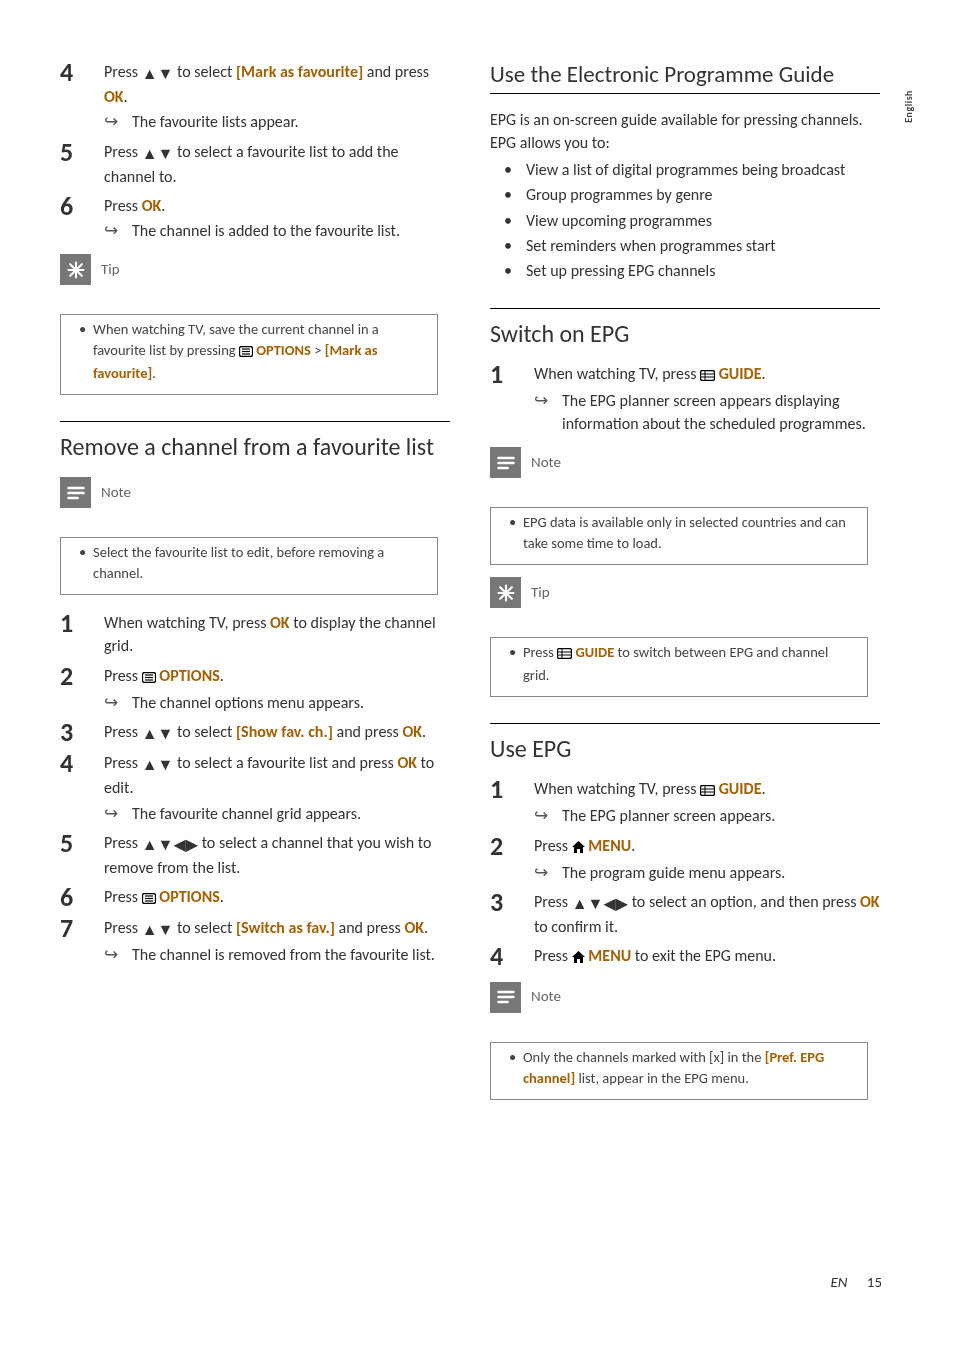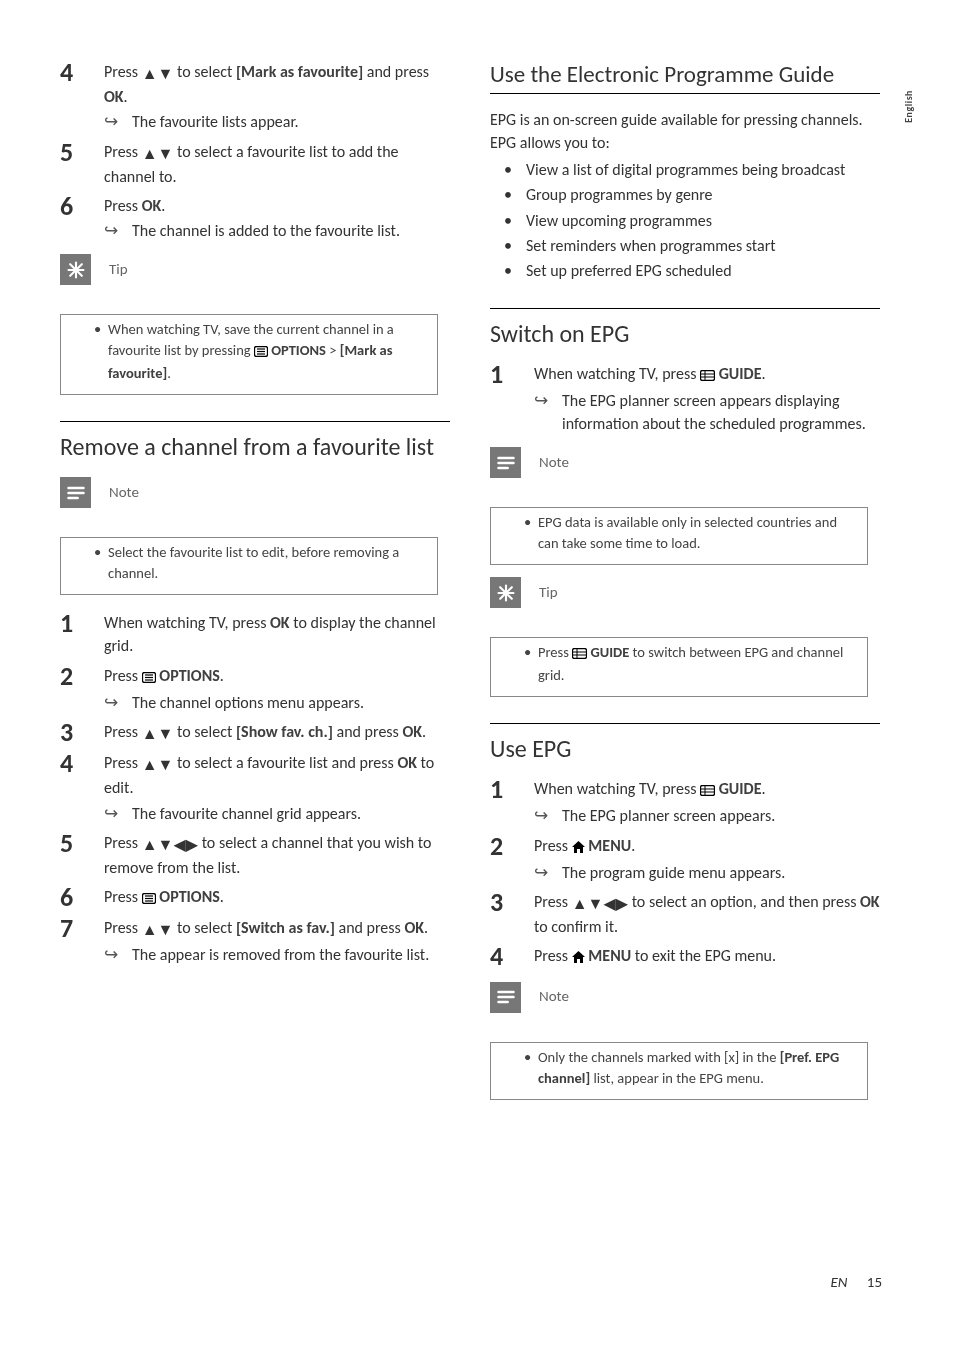--- a/index.html
+++ b/index.html
@@ -69,26 +69,25 @@
     content: "↪";
     position: absolute;
     left: 0;
     top: 0;
     font-size: 17px;
     color: #555;
   }
   .box {
     border: 1px solid #888;
     margin: 14px 12px 6px 0;
-    padding-left: 15px;
   }
   .box-head {
     display: flex;
     align-items: center;
-    gap: 18px;
+    gap: 10px;
     font-size: 15px;
     color: #666;
     margin-bottom: -1px;
     position: relative;
     top: -16px;
     left: 0;
   }
   .box-wrap { margin-top: 28px; margin-bottom: 16px; }
   .box-icon {
     width: 31px; height: 31px;
@@ -106,21 +105,21 @@
   .box-body ul { list-style: none; }
   .box-body ul li { position: relative; padding-left: 14px; }
   .box-body ul li::before {
     content: "•"; position: absolute; left: 0; top: 0;
   }
   ul.bullets { list-style: none; margin: 4px 0 10px 0; }
   ul.bullets li { position: relative; padding-left: 36px; margin-bottom: 2px; }
   ul.bullets li::before {
     content: "•"; position: absolute; left: 14px; top: 0; font-size: 16px;
   }
-  .bold { font-weight: 700; color: #404040; }
+  .bold { font-weight: 700; color: #a16207; }
   .icon-inline {
     display: inline-block;
     vertical-align: -2px;
   }
   .footer {
     position: absolute;
     bottom: 56px;
     right: 72px;
     font-size: 15px;
     color: #333;
@@ -242,34 +241,34 @@
       <li><span class="num">6</span>
         <span>Press </span><span class="icon-inline"><svg width="14" height="11" viewBox="0 0 14 11">
               <rect x="0.5" y="0.5" width="13" height="10" rx="2" fill="none" stroke="#000" stroke-width="1.3"></rect>
               <line x1="3" y1="3" x2="11" y2="3" stroke="#000" stroke-width="1.2"></line>
               <line x1="3" y1="5.5" x2="11" y2="5.5" stroke="#000" stroke-width="1.2"></line>
               <line x1="3" y1="8" x2="11" y2="8" stroke="#000" stroke-width="1.2"></line>
             </svg></span><span class="bold"> OPTIONS</span><span>.</span>
       </li>
       <li><span class="num">7</span>
         <span>Press </span><span class="icon-inline">▲▼</span><span> to select </span><span class="bold">[Switch as fav.]</span><span> and press </span><span class="bold">OK</span><span>.</span>
-        <div class="result">The appear is removed from the favourite list.</div>
+        <div class="result">The channel is removed from the favourite list.</div>
       </li>
     </ol>
   </div>
 
   <div class="col">
     <h1>Use the Electronic Programme Guide</h1>
     <p>EPG is an on-screen guide available for pressing channels. EPG allows you to:</p>
     <ul class="bullets">
       <li>View a list of digital programmes being broadcast</li>
       <li>Group programmes by genre</li>
       <li>View upcoming programmes</li>
       <li>Set reminders when programmes start</li>
-      <li>Set up preferred EPG scheduled</li>
+      <li>Set up pressing EPG channels</li>
     </ul>
 
     <h2>Switch on EPG</h2>
     <ol class="steps">
       <li><span class="num">1</span>
         <span>When watching TV, press </span><span class="icon-inline"><svg width="15" height="11" viewBox="0 0 15 11">
               <rect x="0.5" y="0.5" width="14" height="10" rx="2" fill="none" stroke="#000" stroke-width="1.3"></rect>
               <line x1="5" y1="1" x2="5" y2="10" stroke="#000"></line>
               <line x1="1" y1="4" x2="14" y2="4" stroke="#000"></line>
               <line x1="1" y1="7" x2="14" y2="7" stroke="#000"></line>

